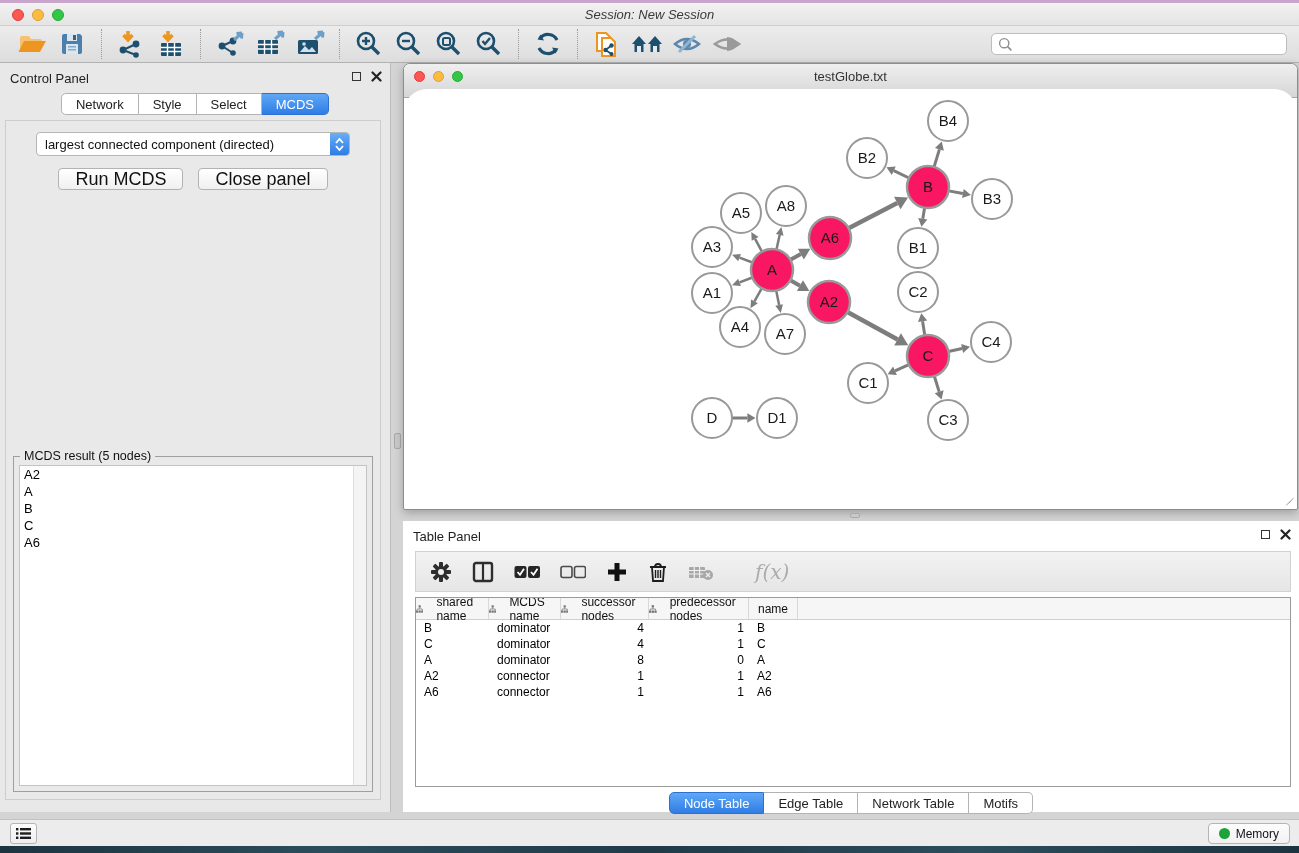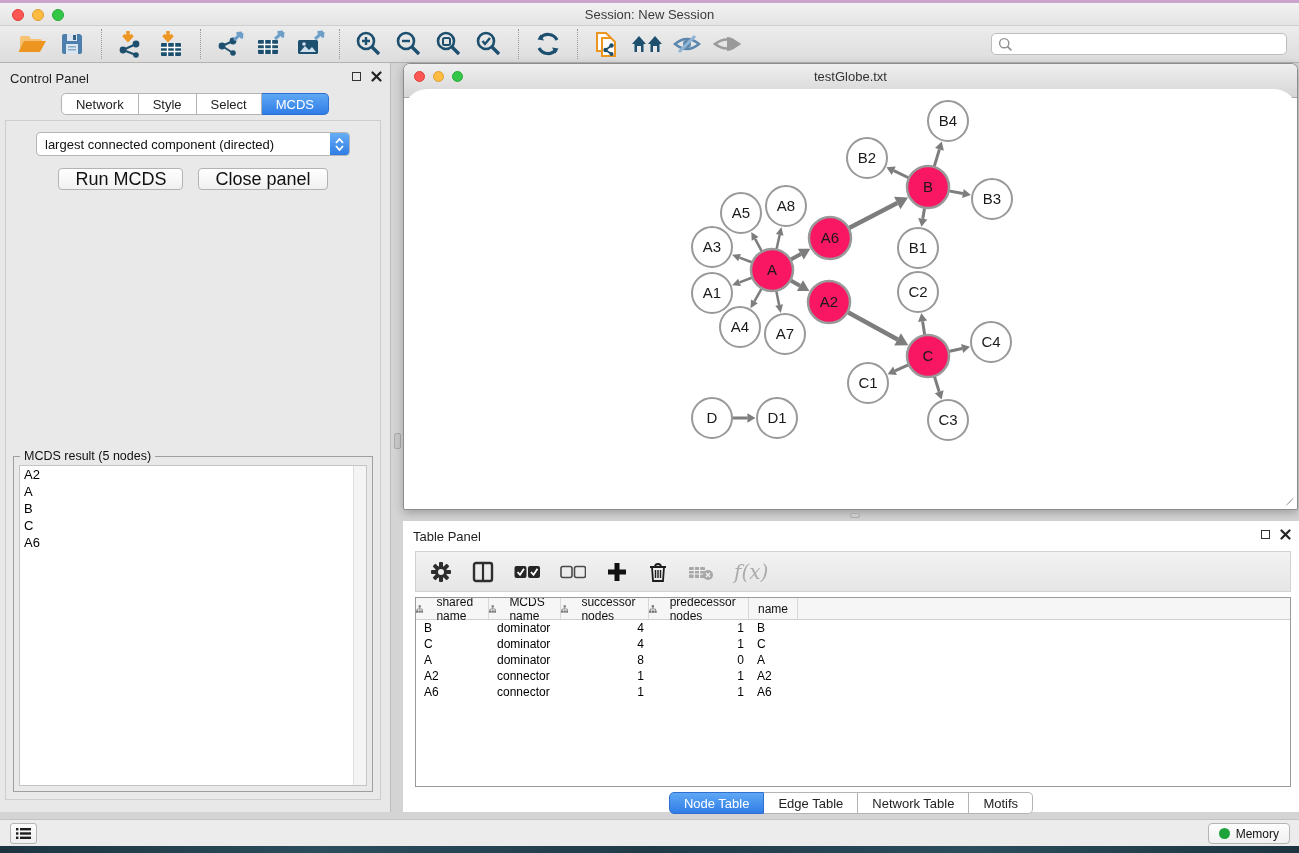--- a/index.html
+++ b/index.html
@@ -3,21 +3,21 @@
 <meta charset="utf-8">
 <style>
   * { margin:0; padding:0; box-sizing:border-box; }
   html,body { width:1299px; height:853px; overflow:hidden; }
   body { font-family:"Liberation Sans", sans-serif; }
   .screen { position:relative; width:1299px; height:853px; background:#d6d6d6; }
 
   
   .top-strip { position:absolute; top:0; left:0; right:0; height:3px; background:#c9a5cb; }
   .titlebar { position:absolute; top:3px; left:0; right:0; height:23px;
-              background:linear-gradient(#f2f2f2,#e4e4e4); border-bottom:1px solid #cfcfcf; }
+              background:linear-gradient(#f2f2f2,#e4e4e4); border-bottom:1px solid #cfcfcf;font-style:italic; }
   .lights { position:absolute; left:12px; top:6px; display:flex; gap:8px; }
   .light { width:12px; height:12px; border-radius:50%; }
   .light.red { background:#fc5753; border:1px solid #df3e38; }
   .light.yellow { background:#fdbc40; border:1px solid #de9f34; }
   .light.green { background:#33c748; border:1px solid #27aa35; }
   .app-title { position:absolute; left:0; right:0; top:4px; text-align:center; font-size:13px; color:#3a3a3a; }
 
   .toolbar { position:absolute; top:26px; left:0; right:0; height:37px;
              background:linear-gradient(#ececec,#dddddd); border-bottom:1px solid #b2b2b2;
              display:flex; align-items:center; padding:0 12px; }
@@ -88,21 +88,21 @@
   .net-canvas { position:absolute; left:0; top:25px; right:0; bottom:0; background:#fff; overflow:hidden;border-radius:23px; }
   .resize-grip { position:absolute; right:2px; bottom:2px; }
 
   
   .table-panel { position:absolute; left:403px; top:458px; right:0; height:291px; background:#ffffff; }
   .tp-head { position:relative; height:26px; }
   .tp-toolbar { position:absolute; left:12px; right:8px; top:30px; height:41px;
                 background:linear-gradient(#f2f2f2,#e6e6e6); border:1px solid #d2d2d2;
                 display:flex; align-items:center; gap:20px; padding:0 14px; }
   .tp-btn { display:flex; align-items:center; justify-content:center; }
-  .fx-label { font-family:"DejaVu Serif", serif; font-style:italic; font-size:20px; color:#ababab; }
+  .fx-label { font-family:"DejaVu Serif", serif; font-style:italic; font-size:20px; color:#ababab;margin-left:21px; }
 
   .data-table { position:absolute; left:12px; right:8px; top:76px; height:190px;
                 background:#fff; border:1px solid #9a9a9a; overflow:hidden; }
   .dt-header { display:flex; height:22px; background:#f6f6f6; border-bottom:1px solid #cfcfcf; }
   .dt-hcell { display:flex; align-items:center; justify-content:center; gap:13px;
               border-right:1px solid #d8d8d8; font-size:12px; color:#111; }
   .dt-row { display:flex; height:16px; }
   .dt-cell { font-size:12px; color:#000; line-height:16px; white-space:nowrap; }
   .dt-cell.num { text-align:right; padding-right:5px; }
   .dt-cell.txt { padding-left:8px; }

